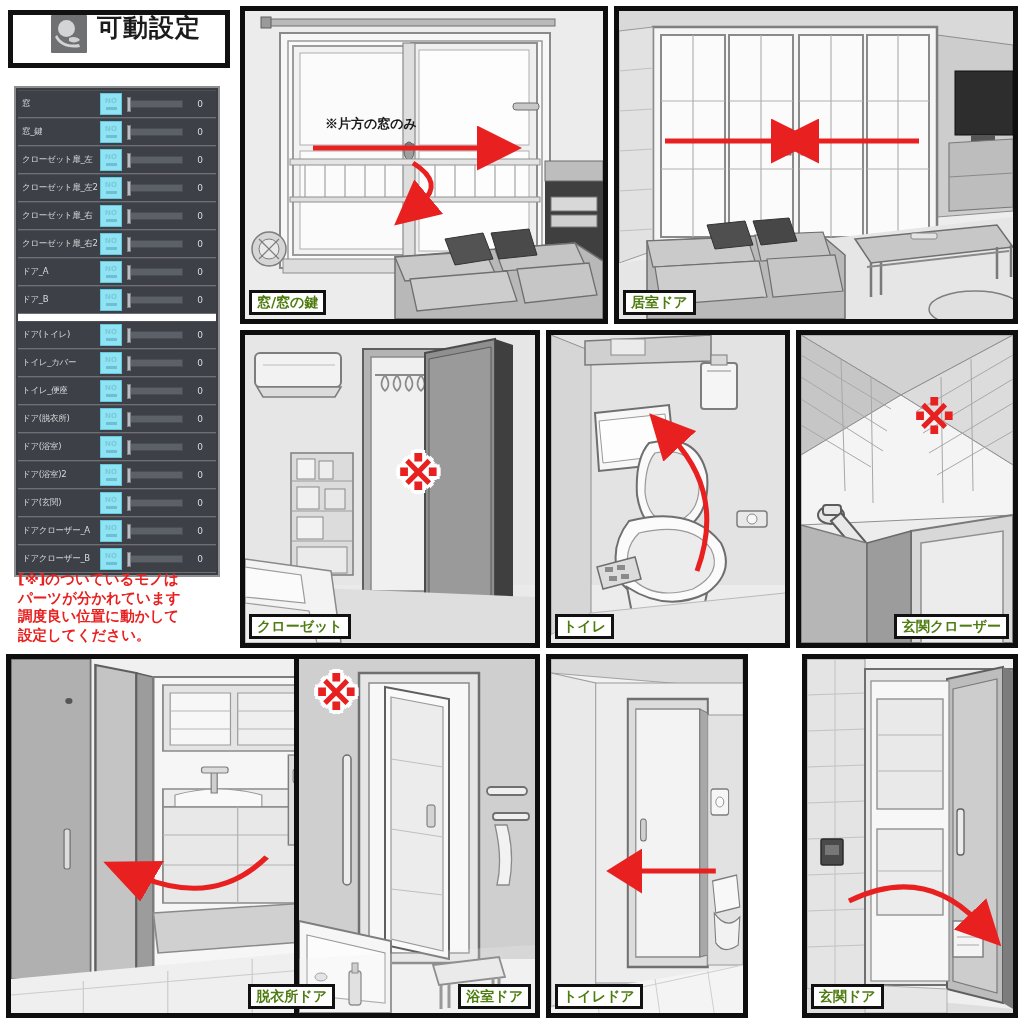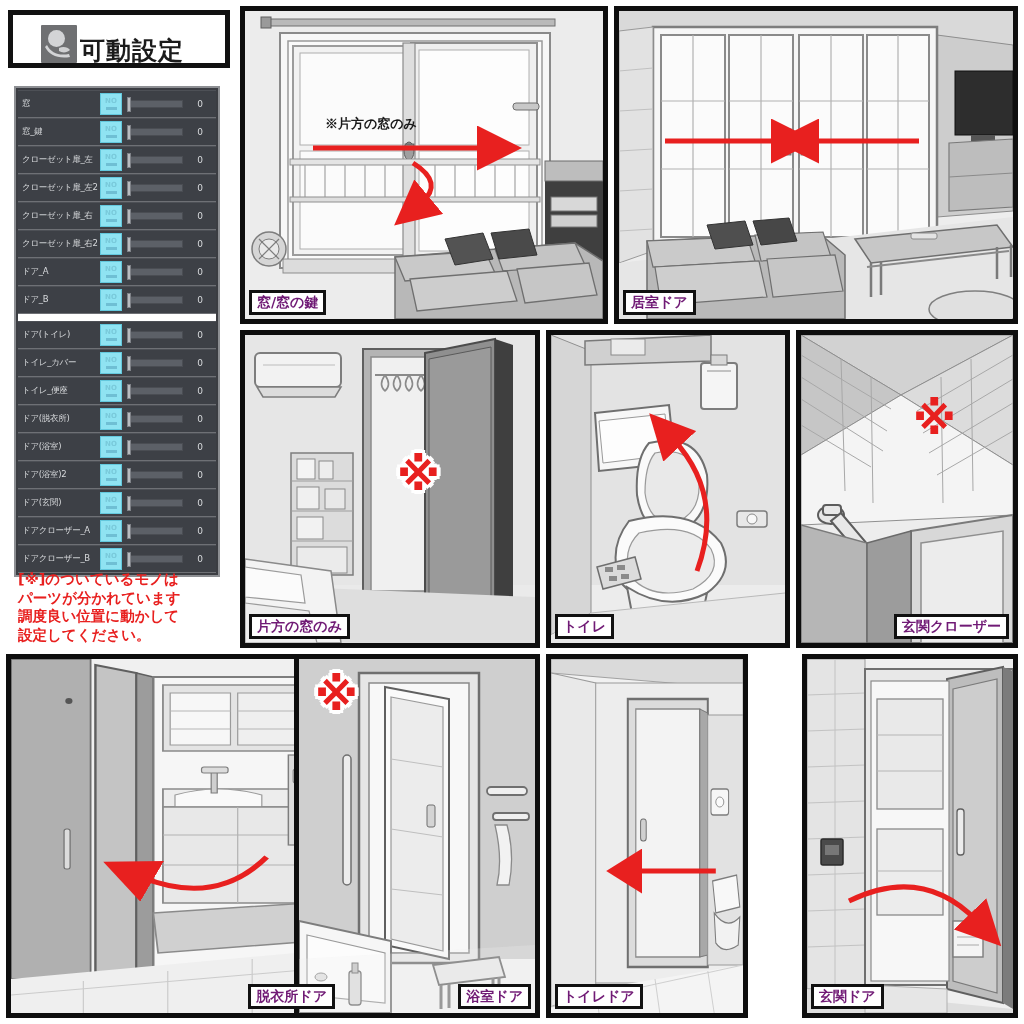--- a/index.html
+++ b/index.html
@@ -10,22 +10,22 @@
     overflow:hidden;
     position:relative;
   }
   
   #root{position:relative;width:1024px;height:1024px;}
 
   
   .title-bar{
     position:absolute;left:8px;top:10px;width:222px;height:58px;
     background:#ffffff;border:5px solid #111111;
-    display:flex;align-items:flex-end;gap:3px;
-    box-sizing:border-box;padding-left:28px;
+    display:flex;align-items:flex-start;gap:10px;
+    box-sizing:border-box;padding-left:38px;
   }
   .title-icon{
     width:36px;height:38px;background:#6f7072;
     position:relative;flex:0 0 auto;border-radius:1px;
   }
   .title-icon .ball{
     position:absolute;left:7px;top:5px;width:17px;height:17px;
     border-radius:50%;background:#d3d4d6;
   }
   .title-icon .hand{
@@ -97,21 +97,21 @@
 
   
   .panel{
     position:absolute;box-sizing:border-box;
     border:5px solid #0e0e0e;background:#ffffff;overflow:hidden;
   }
   .panel .art{position:absolute;inset:0;overflow:hidden;}
   .caption{
     position:absolute;bottom:4px;
     background:#ffffff;border:3px solid #111111;
-    font-size:14px;font-weight:bold;color:#701a75;
+    font-size:14px;font-weight:bold;color:#4d7c0f;
     font-family:"DejaVu Sans",sans-serif;
     padding:1px 5px 2px 5px;line-height:1.15;white-space:nowrap;z-index:9;
   }
   .caption.left{left:4px;}
   .caption.right{right:4px;}
 
   
   .anno{
     position:absolute;font-size:13px;font-weight:bold;color:#1a1a1a;
     font-family:Liberation Sans, sans-serif;white-space:nowrap;z-index:8;
@@ -587,21 +587,21 @@
         <rect x="52" y="212" width="50" height="26" fill="#ebebeb" stroke="#8a8a8a" stroke-width="1"></rect>
 
         <path d="M0 250 L290 262 L290 308 L0 308 Z" fill="#dedede"></path>
 
         <path d="M0 224 L86 236 L96 308 L0 308 Z" fill="#f3f3f3" stroke="#8a8a8a" stroke-width="1.5"></path>
         <path d="M0 232 L56 240 L60 268 L0 262 Z" fill="#fbfbfb" stroke="#9b9b9b" stroke-width="1.2"></path>
         <path d="M0 268 L64 276 L72 308 L0 308 Z" fill="#ededed" stroke="#9b9b9b" stroke-width="1.2"></path>
       </svg>
     </div>
     <div class="kome" style="left:152px;top:118px;">※</div>
-    <div class="caption left">片方の窓のみ</div>
+    <div class="caption left">クローゼット</div>
   </div>
 
   <div class="panel" style="left:546px;top:330px;width:244px;height:318px;">
     <div class="art">
       <svg class="art-svg" viewBox="0 0 234 308" preserveAspectRatio="none">
         <rect width="234" height="308" fill="#ececec"></rect>
         <rect x="0" y="0" width="234" height="250" fill="#e3e3e3"></rect>
 
         <path d="M0 0 L40 16 L40 278 L0 300 Z" fill="#d6d6d6" stroke="#8f8f8f" stroke-width="1"></path>
 

